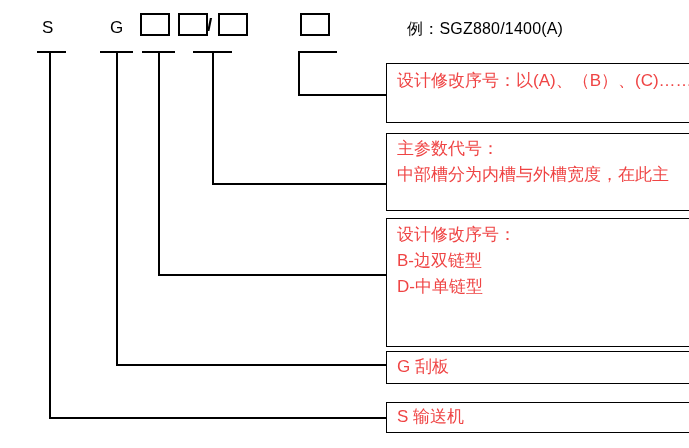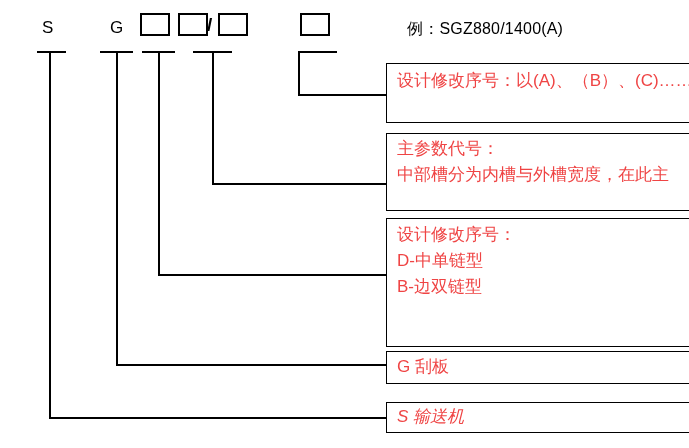--- a/index.html
+++ b/index.html
@@ -65,25 +65,25 @@
     <div class="ln">设计修改序号：以(A)、（B）、(C)……</div>
   </div>
 
   <div class="abox lh26" style="top:133px;height:78px;padding-top:2px;">
     <div class="ln">主参数代号：</div>
     <div class="ln">中部槽分为内槽与外槽宽度，在此主</div>
   </div>
 
   <div class="abox lh26" style="top:218px;height:129px;padding-top:3px;">
     <div class="ln">设计修改序号：</div>
+    <div class="ln">B-边双链型</div>
     <div class="ln">D-中单链型</div>
-    <div class="ln">B-边双链型</div>
   </div>
 
   <div class="abox" style="top:351px;height:33px;">
     <div class="ln" style="line-height:30px;">G 刮板</div>
   </div>
 
   <div class="abox" style="top:402px;height:31px;">
-    <div class="ln" style="line-height:28px;font-style:italic;">S 输送机</div>
+    <div class="ln" style="line-height:28px;">S 输送机</div>
   </div>
 
 </div>
 
 </body></html>

